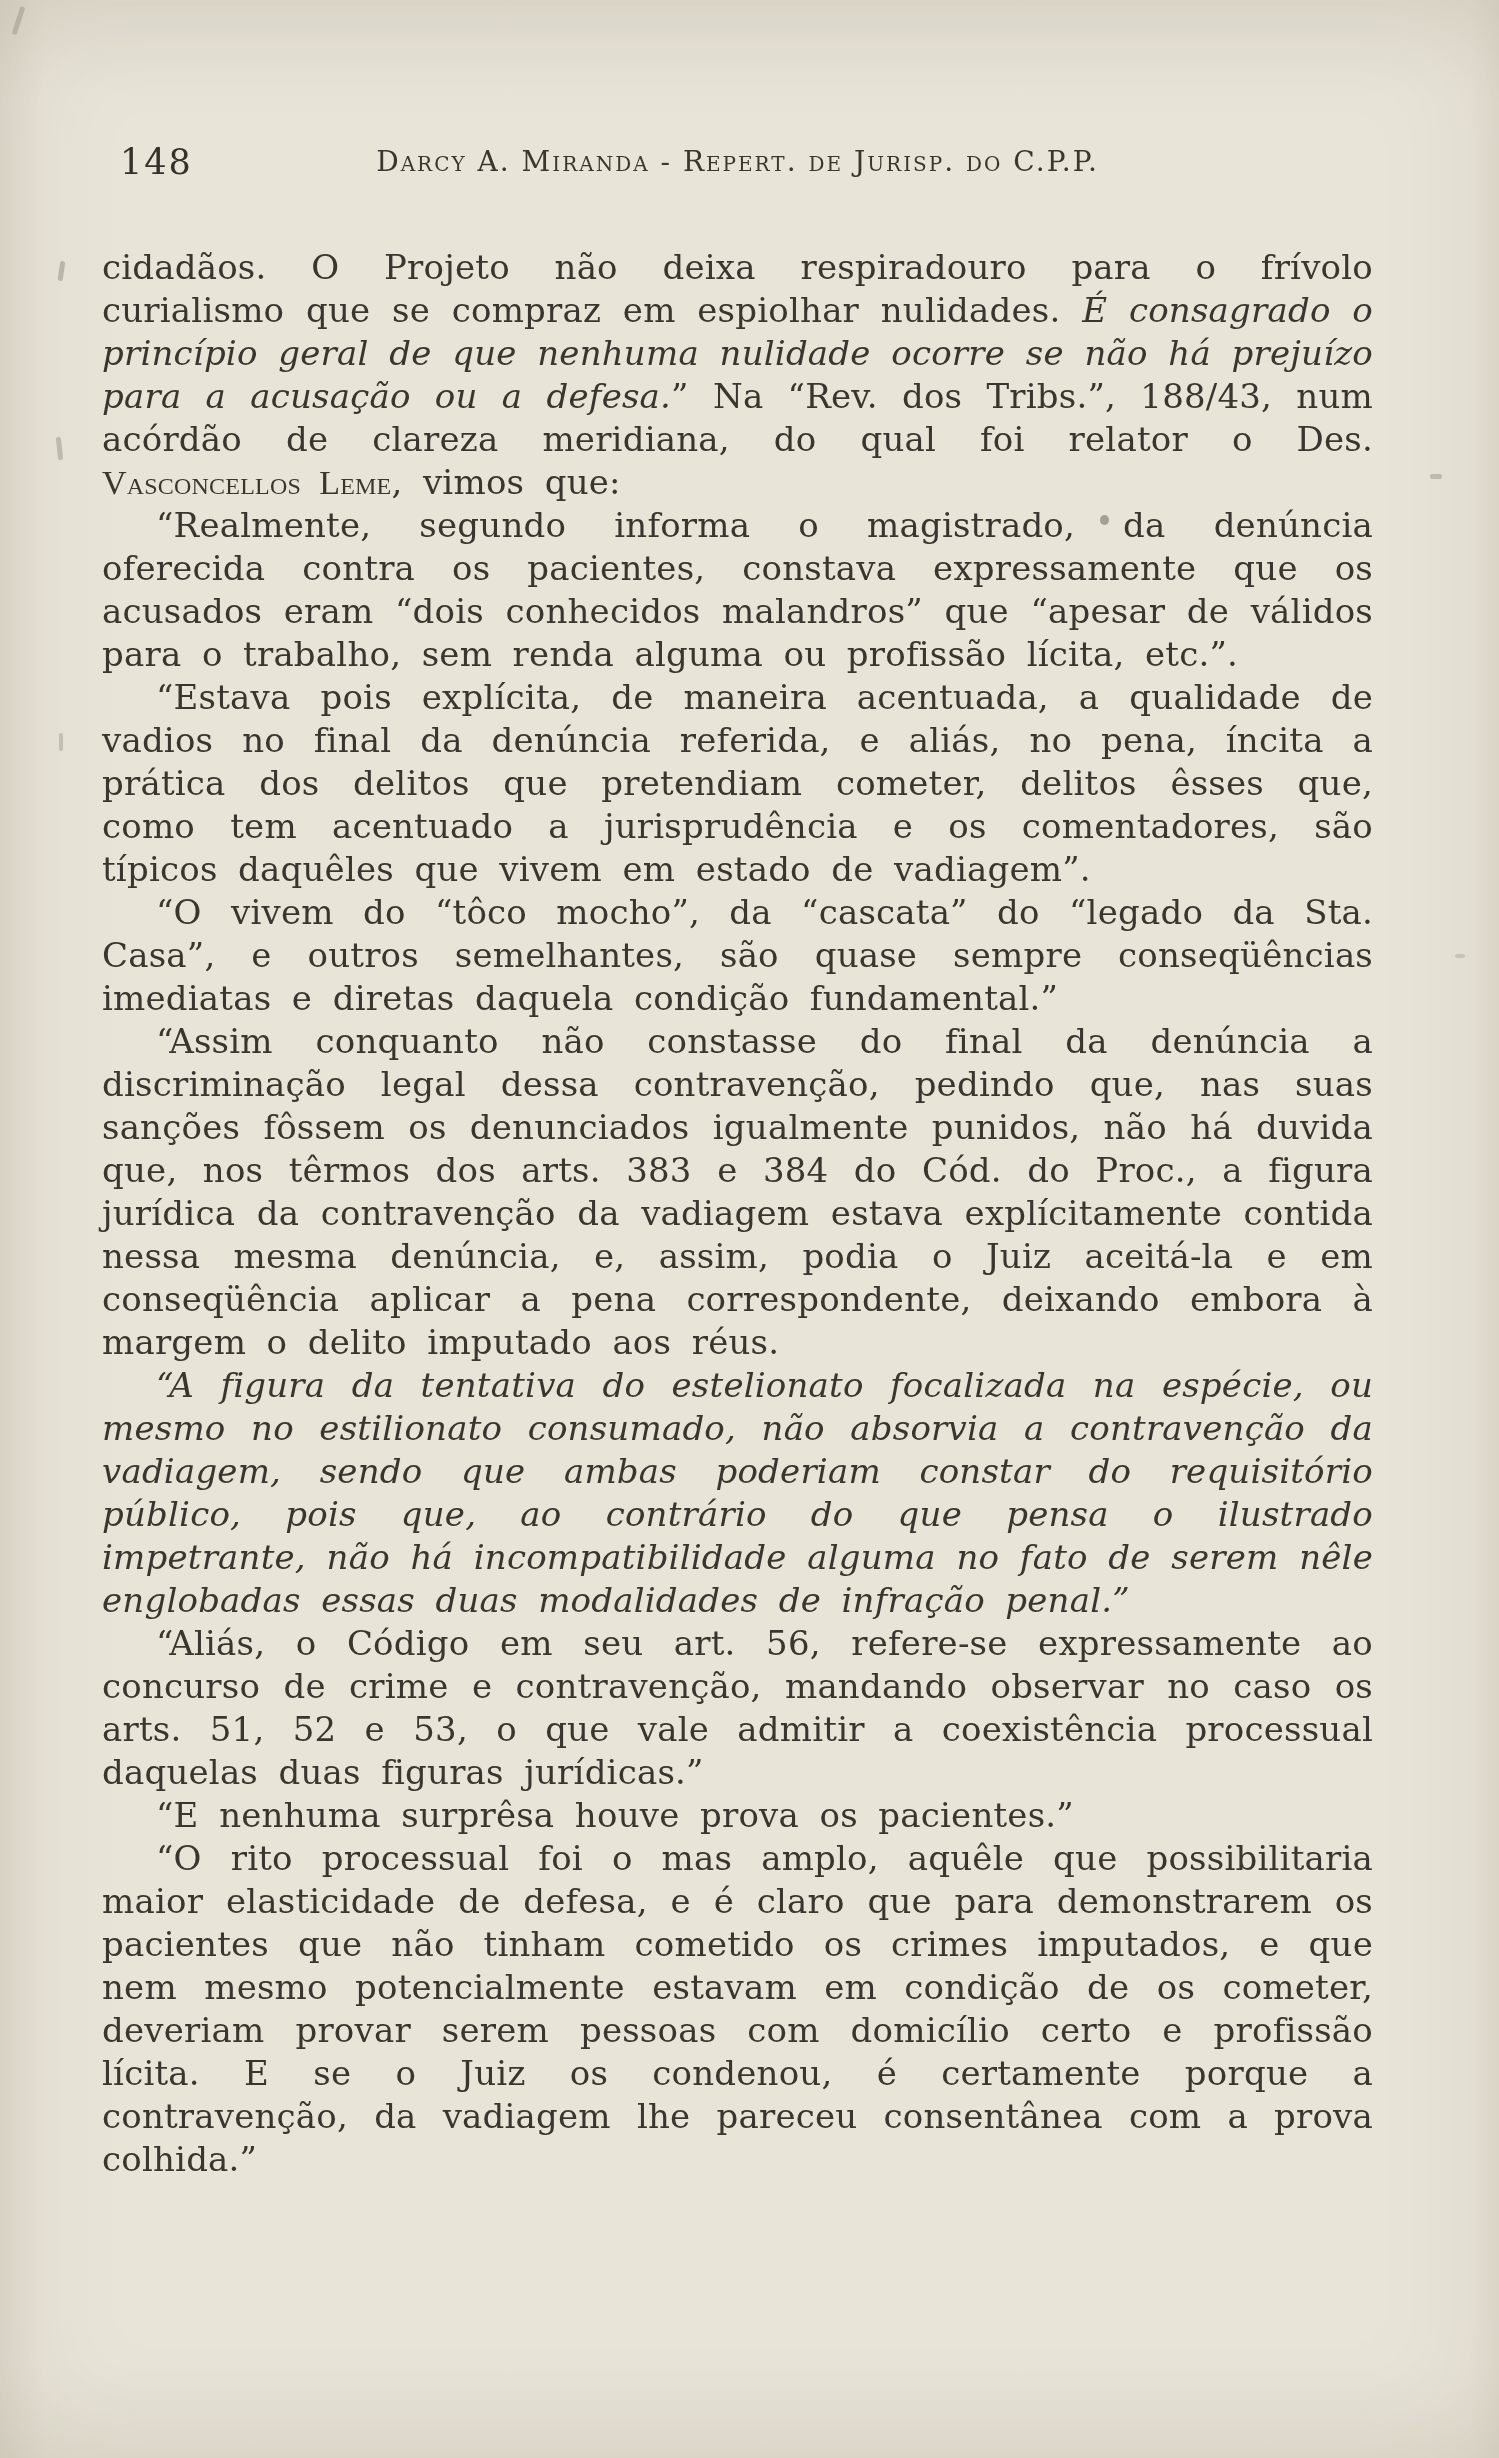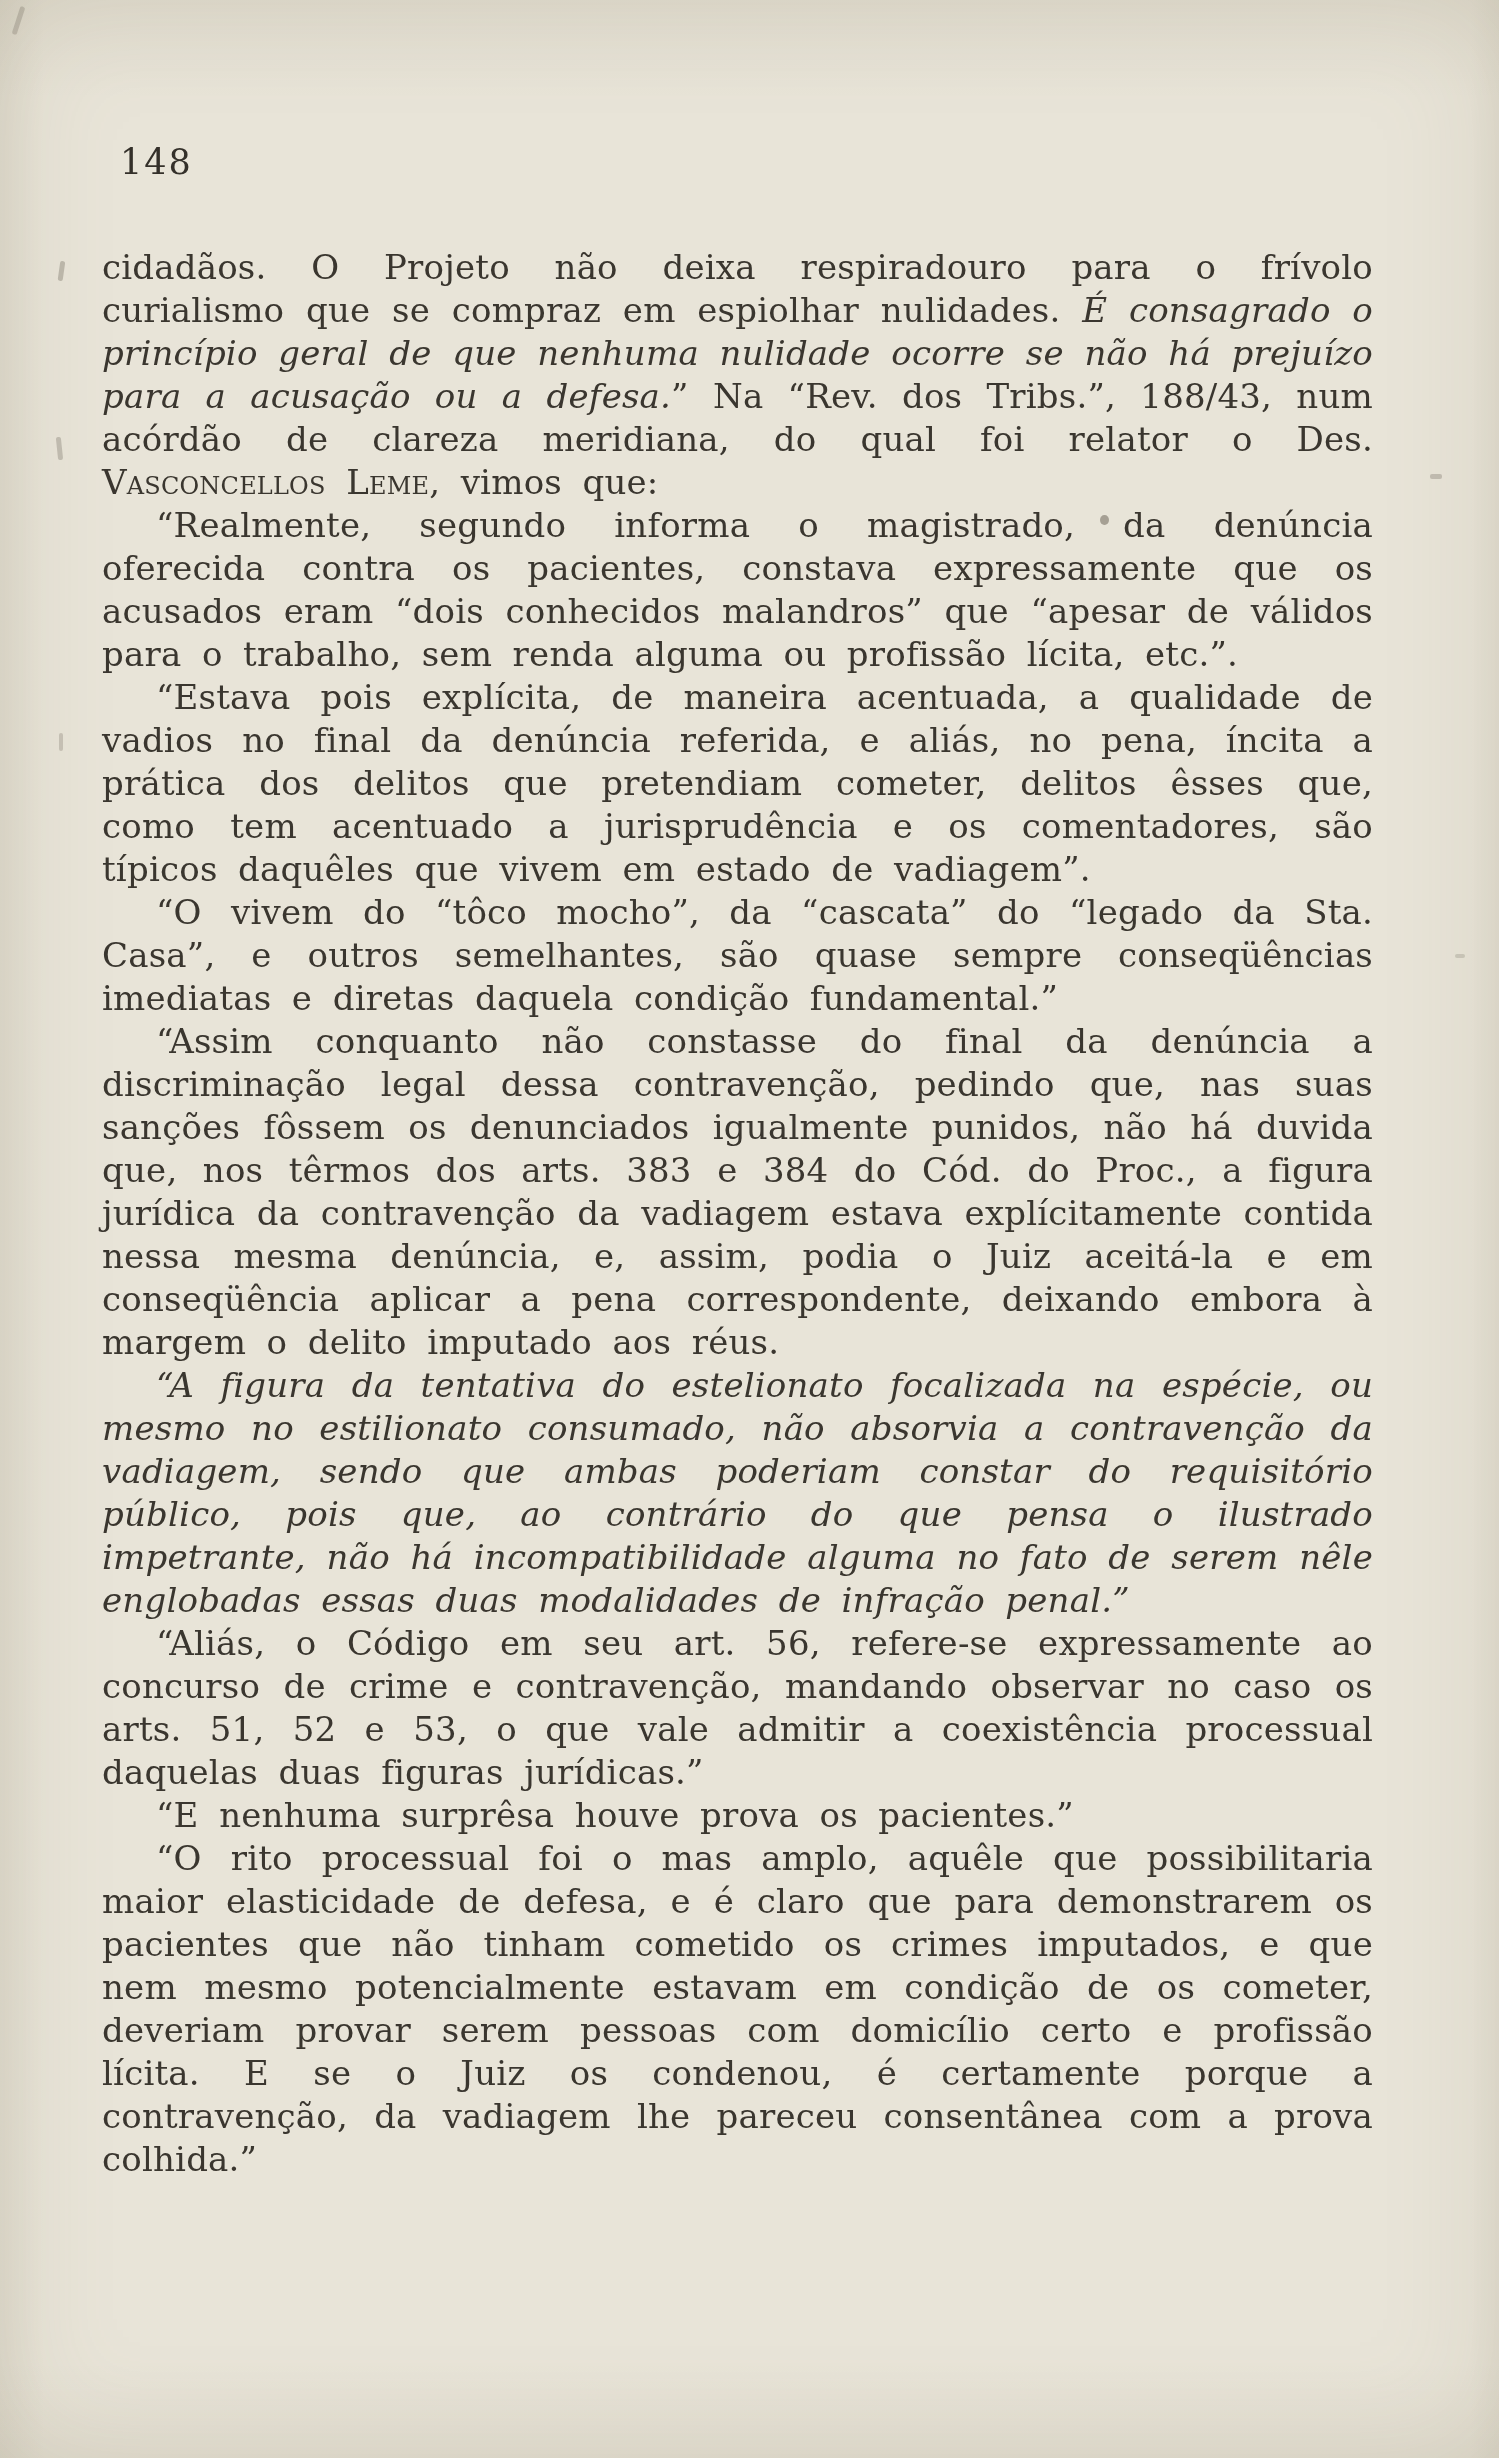--- a/index.html
+++ b/index.html
@@ -62,21 +62,21 @@
     font-size: 34px;
     line-height: 43px;
     text-align: justify;
     text-indent: 54px;
     word-spacing: 0.28em;
     letter-spacing: 0.2px;
   }
   .para.no-indent { text-indent: 0; }
   .seg-normal { font-style: normal; }
   .seg-italic { font-style: italic; }
-  .seg-smallcaps { font-variant: small-caps; }
+  .seg-smallcaps { font-variant: small-caps; font-family: Liberation Serif, serif; }
   
   .speck {
     position: absolute;
     background: rgba(60,52,40,0.55);
     border-radius: 2px;
   }
   .s1 { left: 15.6px;  top: 5.9px;    width: 4.9px;  height: 29px; transform: rotate(18deg); opacity: .35; }
   .s2 { left: 59px;  top: 261px;  width: 4.9px;  height: 19.5px; transform: rotate(8deg);  opacity: .45; }
   .s3 { left: 57px;  top: 437px;  width: 4.9px;  height: 23.4px; transform: rotate(-6deg); opacity: .4; }
   .s4 { left: 59px;  top: 733px;  width: 3.9px;  height: 17.6px; opacity: .35; }
@@ -84,20 +84,21 @@
   .s6 { left: 1430px; top: 474px; width: 11.7px; height: 4.9px;  opacity: .4; }
   .s7 { left: 1455px; top: 954px; width: 9.8px; height: 3.9px;  opacity: .3; }
 </style>
 </head>
 <body>
 
 <div class="page">
 
   <div class="page-header">
     <span class="page-number">148</span>
+    <span class="running-title">Darcy A. Miranda - Repert. de Jurisp. do C.P.P.</span>
   </div>
 
   <div class="page-body">
       <p class="para no-indent"><span class="seg-normal">cidadãos.  O Projeto não deixa respiradouro para o frívolo curialismo que se compraz em espiolhar nulidades.  </span><span class="seg-italic">É consagrado o princípio geral de que nenhuma nulidade ocorre se não há prejuízo para a acusação ou a defesa.</span><span class="seg-normal">”  Na “Rev. dos Tribs.”, 188/43, num acórdão de clareza meridiana, do qual foi relator o Des. </span><span class="seg-smallcaps">Vasconcellos Leme</span><span class="seg-normal">, vimos que:</span></p>
       <p class="para"><span class="seg-normal">“Realmente, segundo informa o magistrado, da denúncia oferecida contra os pacientes, constava expressamente que os acusados eram “dois conhecidos malandros” que “apesar de válidos para o trabalho, sem renda alguma ou profissão lícita, etc.”.</span></p>
       <p class="para"><span class="seg-normal">“Estava pois explícita, de maneira acentuada, a qualidade de vadios no final da denúncia referida, e aliás, no pena, íncita a prática dos delitos que pretendiam cometer, delitos êsses que, como tem acentuado a jurisprudência e os comentadores, são típicos daquêles que vivem em estado de vadiagem”.</span></p>
       <p class="para"><span class="seg-normal">“O vivem do “tôco mocho”, da “cascata” do “legado da Sta. Casa”, e outros semelhantes, são quase sempre conseqüências imediatas e diretas daquela condição fundamental.”</span></p>
       <p class="para"><span class="seg-normal">“Assim conquanto não constasse do final da denúncia a discriminação legal dessa contravenção, pedindo que, nas suas sanções fôssem os denunciados igualmente punidos, não há duvida que, nos têrmos dos arts. 383 e 384 do Cód. do Proc., a figura jurídica da contravenção da vadiagem estava explícitamente contida nessa mesma denúncia, e, assim, podia o Juiz aceitá-la e em conseqüência aplicar a pena correspondente, deixando embora à margem o delito imputado aos réus.</span></p>
       <p class="para"><span class="seg-italic">“A figura da tentativa do estelionato focalizada na espécie, ou mesmo no estilionato consumado, não absorvia a contravenção da vadiagem, sendo que ambas poderiam constar do requisitório público, pois que, ao contrário do que pensa o ilustrado impetrante, não há incompatibilidade alguma no fato de serem nêle englobadas essas duas modalidades de infração penal.”</span></p>
       <p class="para"><span class="seg-normal">“Aliás, o Código em seu art. 56, refere-se expressamente ao concurso de crime e contravenção, mandando observar no caso os arts. 51, 52 e 53, o que vale admitir a coexistência processual daquelas duas figuras jurídicas.”</span></p>

